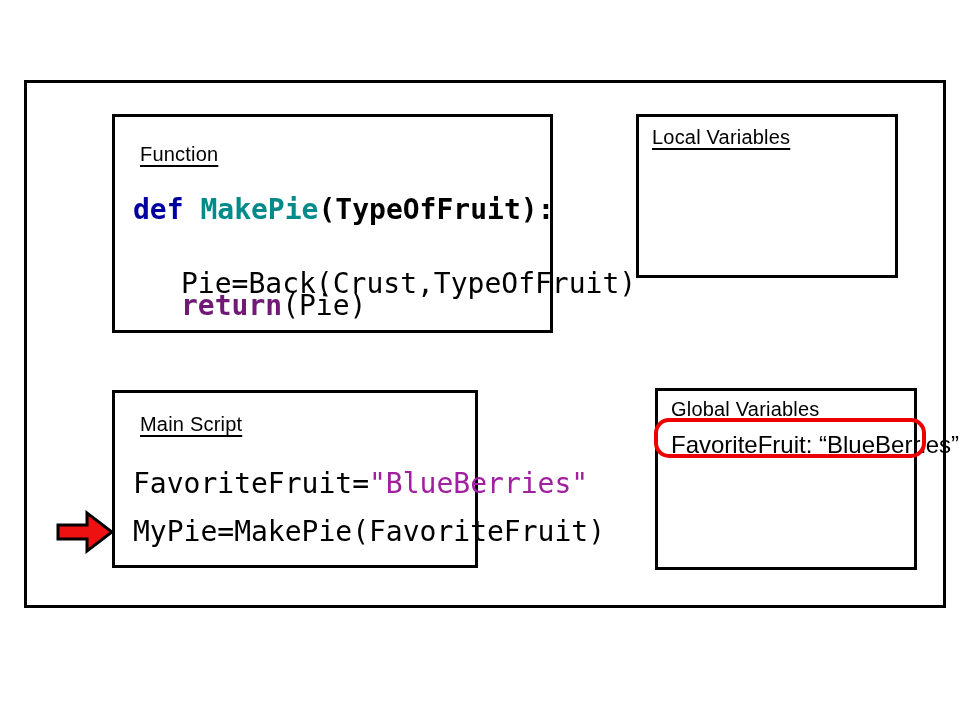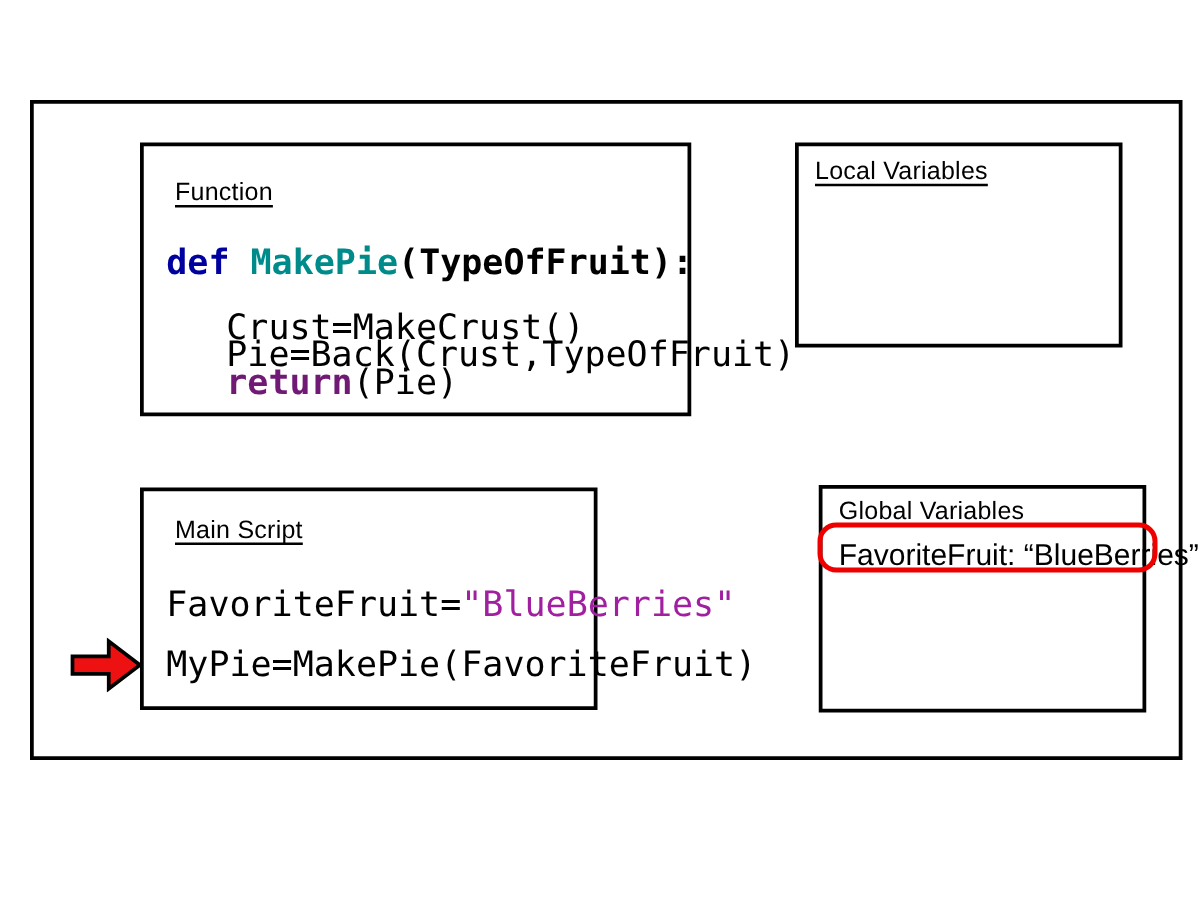--- a/index.html
+++ b/index.html
@@ -88,21 +88,20 @@
 </head>
 <body>
 
 <div id="stage">
 
   <div class="frame"></div>
 
   <div class="box box-function">
     <div class="box-title underlined" style="left:25px; top:26px;">Function</div>
     <div class="code" style="left:18px; top:82px;"><span class="kw" style="color:#0000a0;">def </span><span class="fn" style="color:#008b8b;">MakePie</span><span class="bold">(TypeOfFruit):</span></div>
-    <div class="code" style="left:66px; top:134px;">Crust=MakeCrust()</div>
     <div class="code" style="left:66px; top:156px;">Pie=Back(Crust,TypeOfFruit)</div>
     <div class="code" style="left:66px; top:178px;"><span class="kw" style="color:#701a75;">return</span><span>(Pie)</span></div>
   </div>
 
   <div class="box box-local">
     <div class="box-title underlined" style="left:13px; top:9px;">Local Variables</div>
   </div>
 
   <div class="box box-main">
     <div class="box-title underlined" style="left:25px; top:20px;">Main Script</div>

